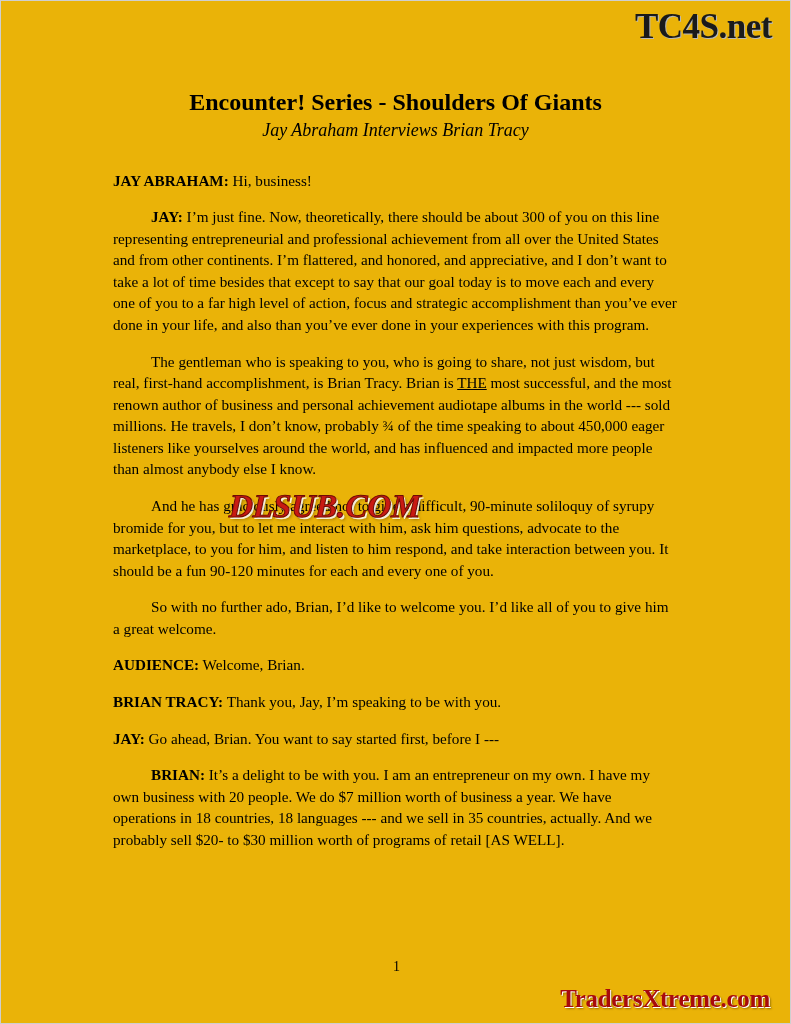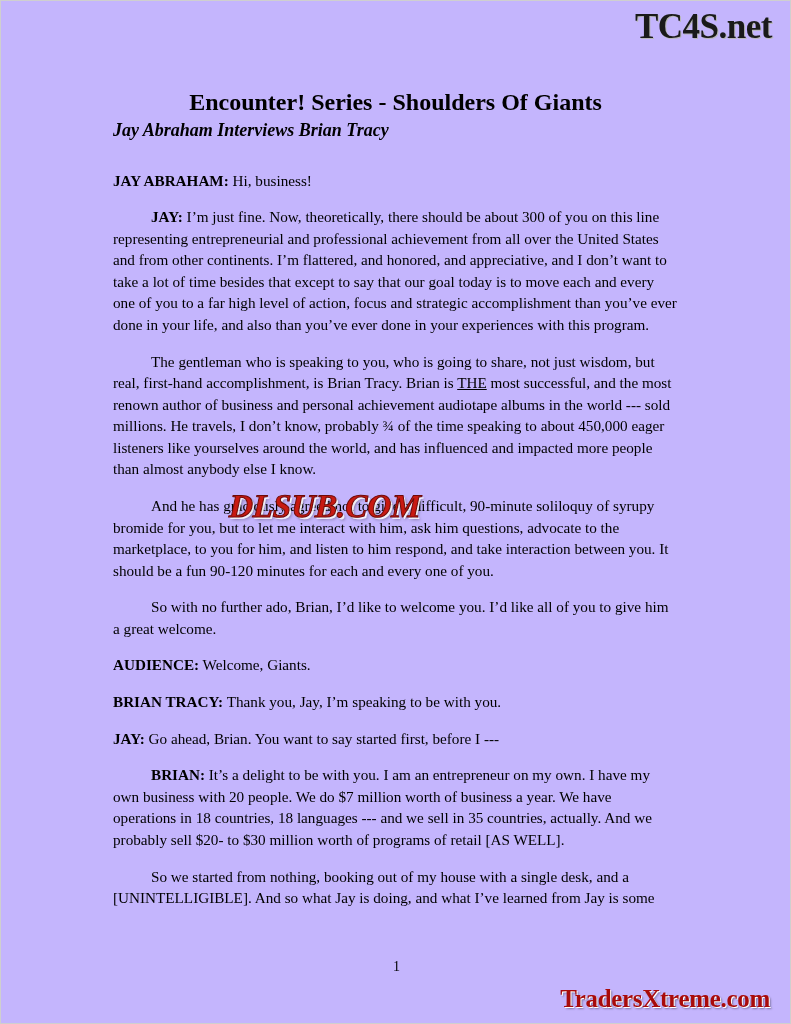--- a/index.html
+++ b/index.html
@@ -13,21 +13,21 @@
     font-family: "Liberation Serif", serif;
     color: #000000;
     position: relative;
     overflow: hidden;
   }
   .page {
     position: absolute;
     left: 0; top: 0;
     width: 791px;
     height: 1024px;
-    background: #c4b5fd;
+    background: #eab308;
     border: 1px solid #cfcfcf;
     box-sizing: border-box;
   }
   .watermark-top {
     position: absolute;
     top: 6px;
     right: 18px;
     font-family: "Liberation Serif", serif;
     font-weight: bold;
     font-size: 35px;
@@ -68,22 +68,23 @@
   }
   h1.doc-title {
     font-size: 24px;
     font-weight: bold;
     text-align: center;
     margin: 0 0 2px 0;
     line-height: 1.25;
   }
   h2.doc-subtitle {
     font-size: 18px;
-    font-weight: bold;
+    font-weight: normal;
     font-style: italic;
+    text-align: center;
     margin: 0 0 28px 0;
     line-height: 1.25;
   }
   p.para {
     font-size: 15.2px;
     line-height: 1.42;
     margin: 0 0 15px 0;
     text-align: left;
   }
   p.indent {
@@ -137,41 +138,38 @@
     <p class="para indent">
       <span>And he has graciously agreed not to give a difficult, 90-minute soliloquy of syrupy bromide for you, but to let me interact with him, ask him questions, advocate to the marketplace, to you for him, and listen to him respond, and take interaction between you.  It should be a fun 90-120 minutes for each and every one of you.</span>
     </p>
 
     <p class="para indent">
       <span>So with no further ado, Brian, I’d like to welcome you.  I’d like all of you to give him a great welcome.</span>
     </p>
 
     <p class="para indent-block">
       <span class="speaker">AUDIENCE:</span>
-      <span>Welcome, Giants.</span>
+      <span>Welcome, Brian.</span>
     </p>
 
     <p class="para indent-block">
       <span class="speaker">BRIAN TRACY:</span>
       <span>Thank you, Jay, I’m speaking to be with you.</span>
     </p>
 
     <p class="para indent-block">
       <span class="speaker">JAY:</span>
       <span>Go ahead, Brian.  You want to say started first, before I ---</span>
     </p>
 
     <p class="para">
       <span class="speaker" style="margin-left:38px;">BRIAN:</span>
       <span>It’s a delight to be with you.  I am an entrepreneur on my own.  I have my own business with 20 people.  We do $7 million worth of business a year.  We have operations in 18 countries, 18 languages --- and we sell in 35 countries, actually.  And we probably sell $20- to $30 million worth of programs of retail [AS WELL].</span>
     </p>
 
-    <p class="para indent">
-      <span>So we started from nothing, booking out of my house with a single desk, and a [UNINTELLIGIBLE].  And so what Jay is doing, and what I’ve learned from Jay is some</span>
-    </p>
 
   </div>
 
   <div class="watermark-mid">DLSUB.COM</div>
 
   <div class="page-number">1</div>
 
   <div class="watermark-bottom">TradersXtreme.com</div>
 
 </div>

